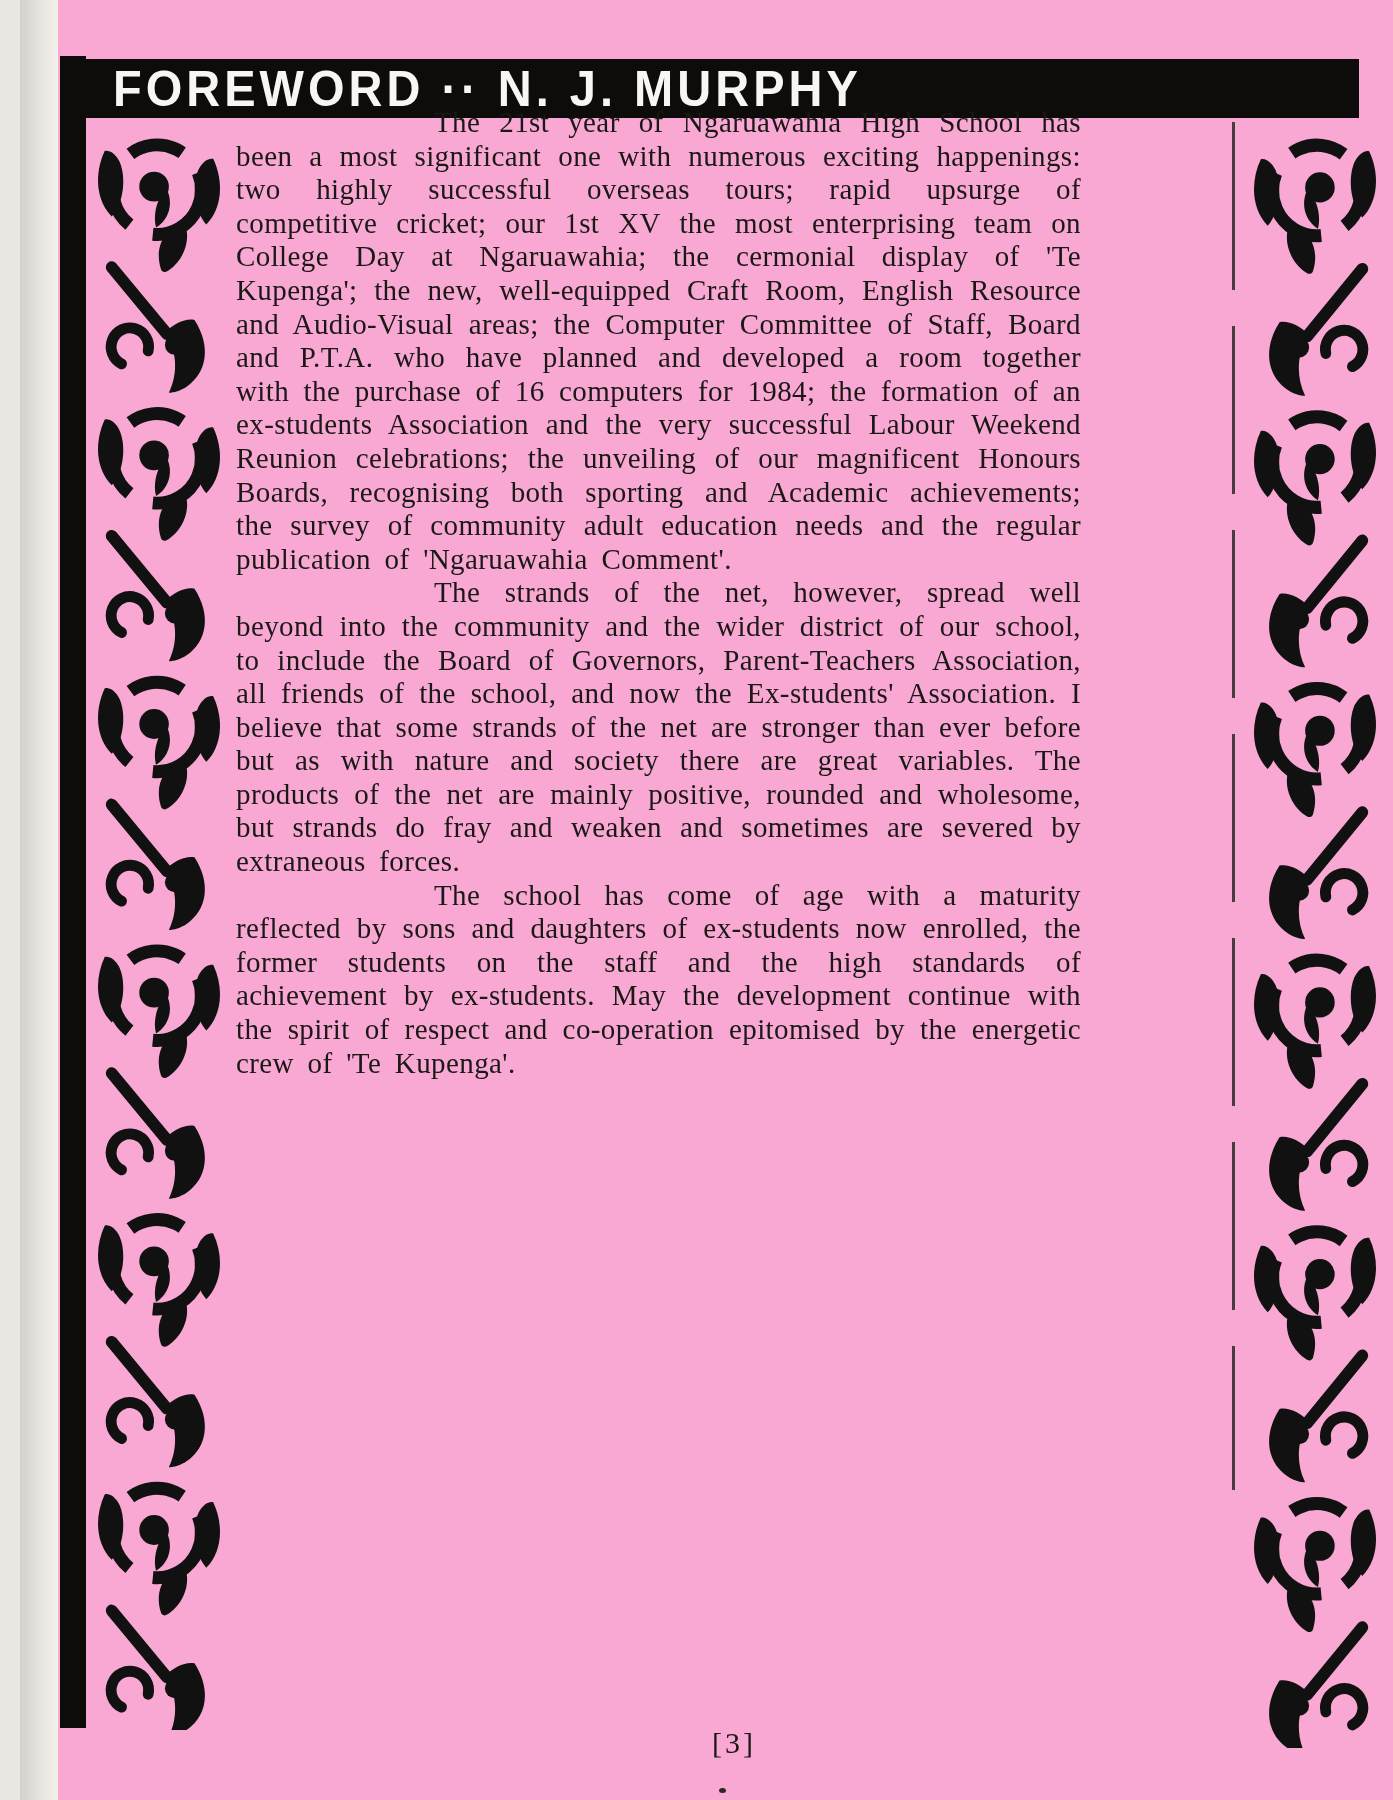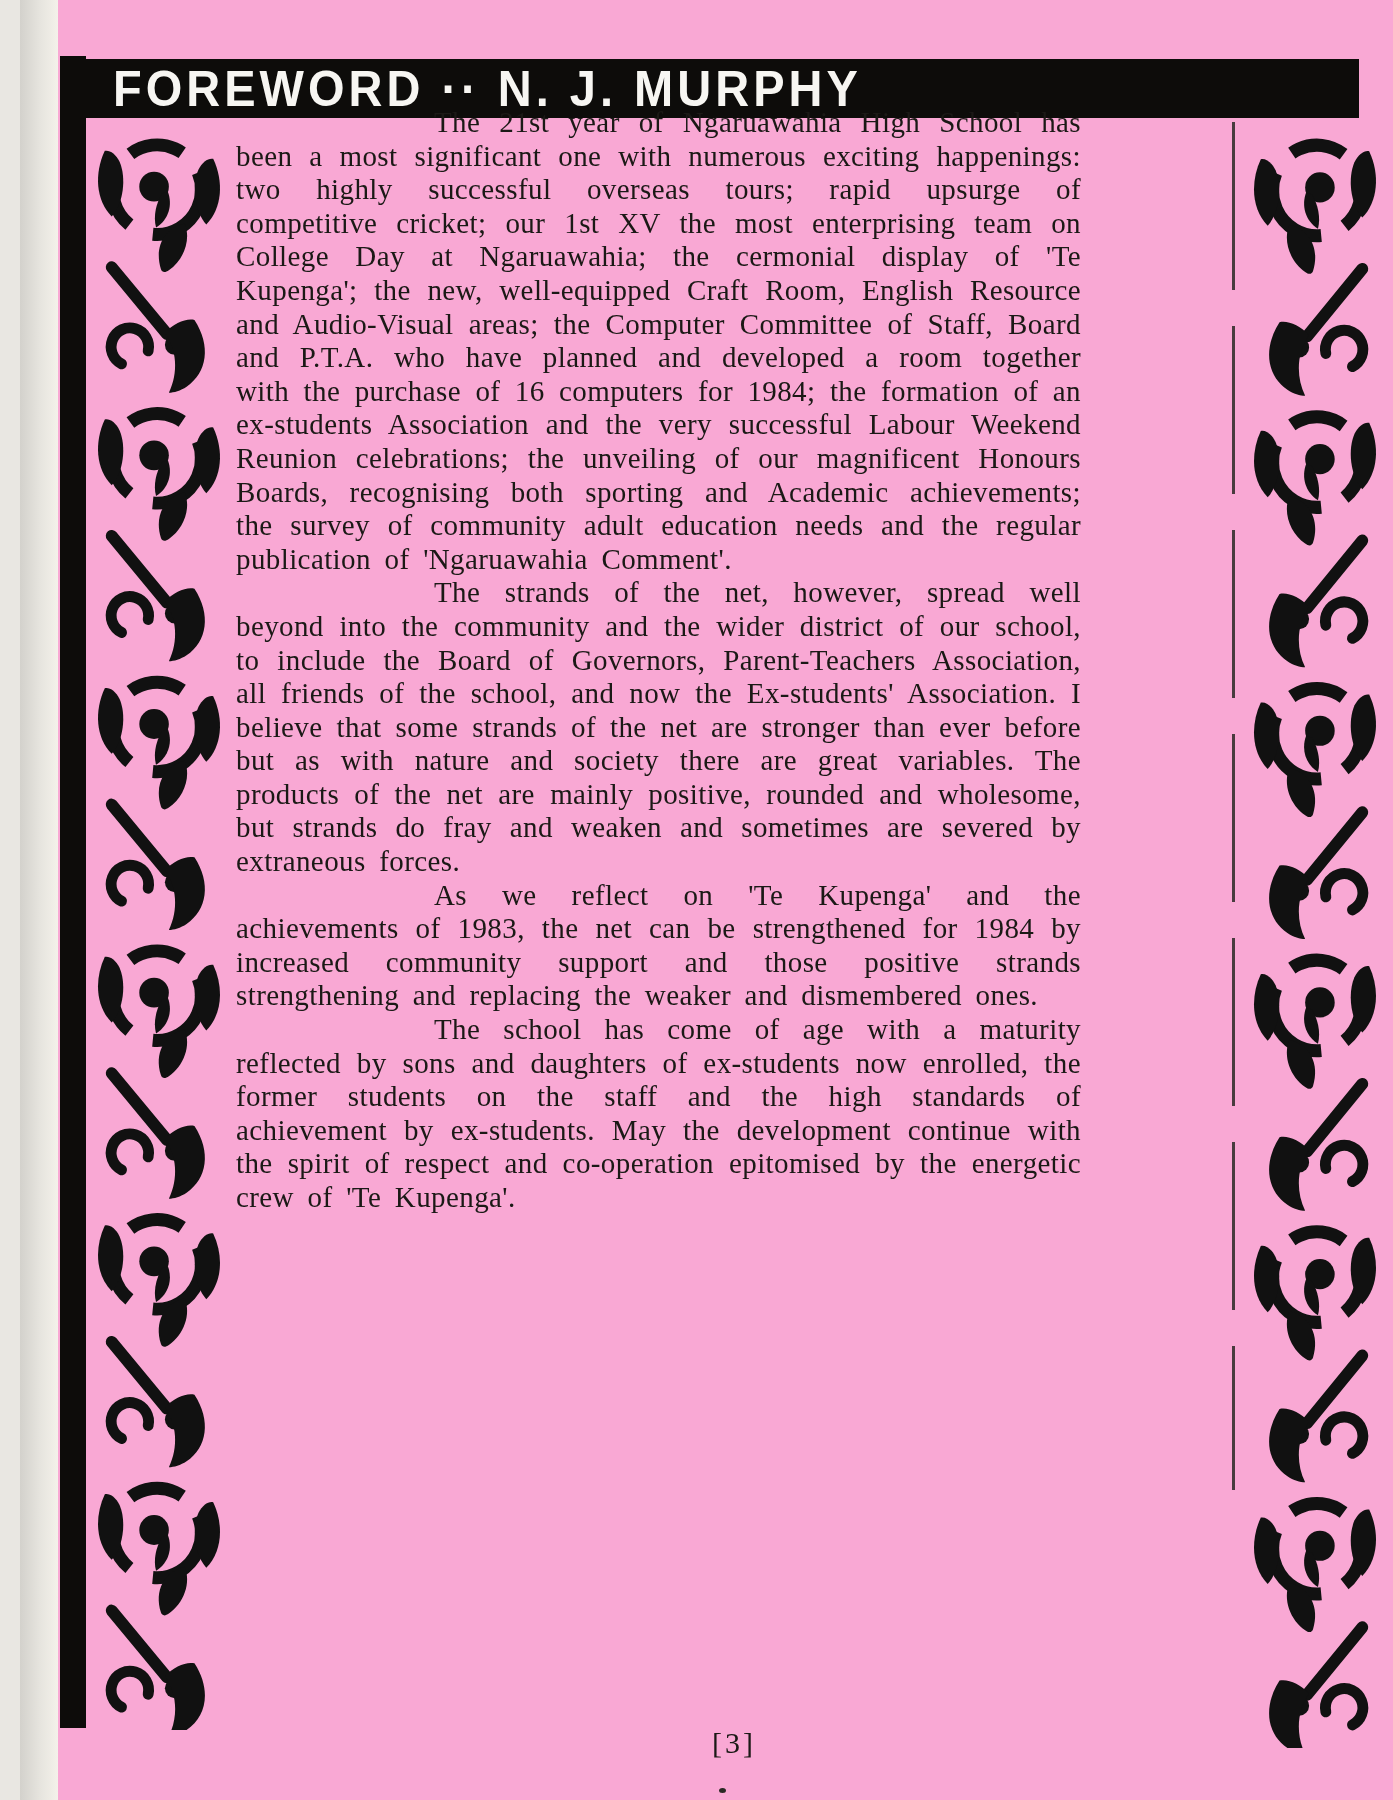--- a/index.html
+++ b/index.html
@@ -133,21 +133,20 @@
         <use href="#koru-tile" y="1350"></use>
       </g>
     </svg>
   </div>
 
   <div class="column-rule"></div>
 
   <main class="text-column">
     <p>The 21st year of Ngaruawahia High School has been a most significant one with numerous exciting happenings: two highly successful overseas tours; rapid upsurge of competitive cricket; our 1st XV the most enterprising team on College Day at Ngaruawahia; the cermonial display of 'Te Kupenga'; the new, well-equipped Craft Room, English Resource and Audio-Visual areas; the Computer Committee of Staff, Board and P.T.A. who have planned and developed a room together with the purchase of 16 computers for 1984; the formation of an ex-students Association and the very successful Labour Weekend Reunion celebrations; the unveiling of our magnificent Honours Boards, recognising both sporting and Academic achievements; the survey of community adult education needs and the regular publication of 'Ngaruawahia Comment'.</p>
     <p>The strands of the net, however, spread well beyond into the community and the wider district of our school, to include the Board of Governors, Parent-Teachers Association, all friends of the school, and now the Ex-students' Association. I believe that some strands of the net are stronger than ever before but as with nature and society there are great variables. The products of the net are mainly positive, rounded and wholesome, but strands do fray and weaken and sometimes are severed by extraneous forces.</p>
-    <p>As we reflect on 'Te Kupenga' and the achievements of 1983, the net can be strengthened for 1984 by increased community support and those positive strands strengthening and replacing the weaker and dismembered ones.</p>
     <p>The school has come of age with a maturity reflected by sons and daughters of ex-students now enrolled, the former students on the staff and the high standards of achievement by ex-students. May the development continue with the spirit of respect and co-operation epitomised by the energetic crew of 'Te Kupenga'.</p>
   </main>
 
   <div class="page-number">[3]</div>
 
   <div class="scan-dot"></div>
 
 </div>
 
 </body></html>

